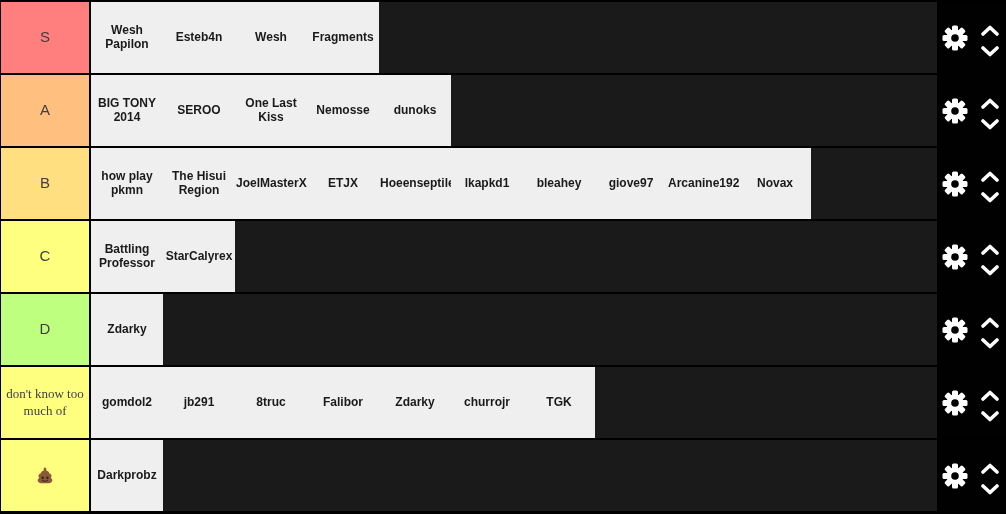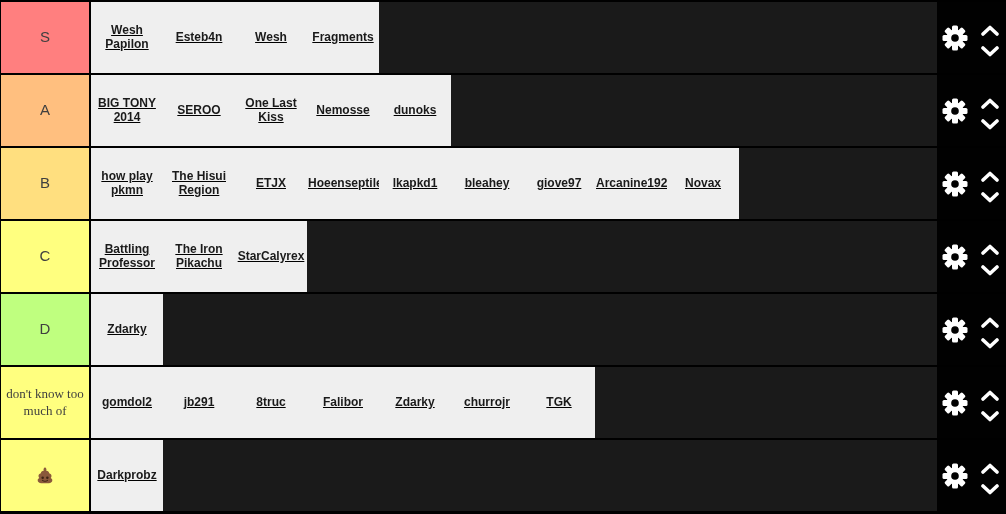--- a/index.html
+++ b/index.html
@@ -46,21 +46,20 @@
   }
   .item {
     flex: 0 0 72px;
     width: 72px;
     background: #efefef;
     display: flex;
     align-items: center;
     justify-content: center;
     overflow: hidden;
     cursor: grab;
-    text-decoration: underline;
   }
   .item-label {
     width: 100%;
     text-align: center;
     font-size: 12px;
     font-weight: bold;
     line-height: 1.15;
     color: #1a1a1a;
     padding: 0 1px;
     overflow: hidden;
@@ -197,20 +196,23 @@
 
     </div>
     <div class="items">
         <div class="item">
           <span class="item-label">how play pkmn</span>
         </div>
         <div class="item">
           <span class="item-label">The Hisui Region</span>
         </div>
         <div class="item">
+          <span class="item-label">JoelMasterX</span>
+        </div>
+        <div class="item">
           <span class="item-label">ETJX</span>
         </div>
         <div class="item">
           <span class="item-label">Hoeenseptile</span>
         </div>
         <div class="item">
           <span class="item-label">lkapkd1</span>
         </div>
         <div class="item">
           <span class="item-label">bleahey</span>
@@ -254,23 +256,20 @@
   </div>
 
   <div class="row">
     <div class="tier-label" style="background: rgb(255, 255, 127);">
       <span class="tier-label-text">C</span>
 
     </div>
     <div class="items">
         <div class="item">
           <span class="item-label">Battling Professor</span>
-        </div>
-        <div class="item">
-          <span class="item-label">The Iron Pikachu</span>
         </div>
         <div class="item">
           <span class="item-label">StarCalyrex</span>
         </div>
       </div>
     <div class="controls">
       <div class="gear-btn">
         <svg width="26" height="26" viewBox="-13 -13 26 26">
           <g fill="#ffffff">
             <rect x="-3" y="-12.5" width="6" height="25" rx="1.5"></rect>

